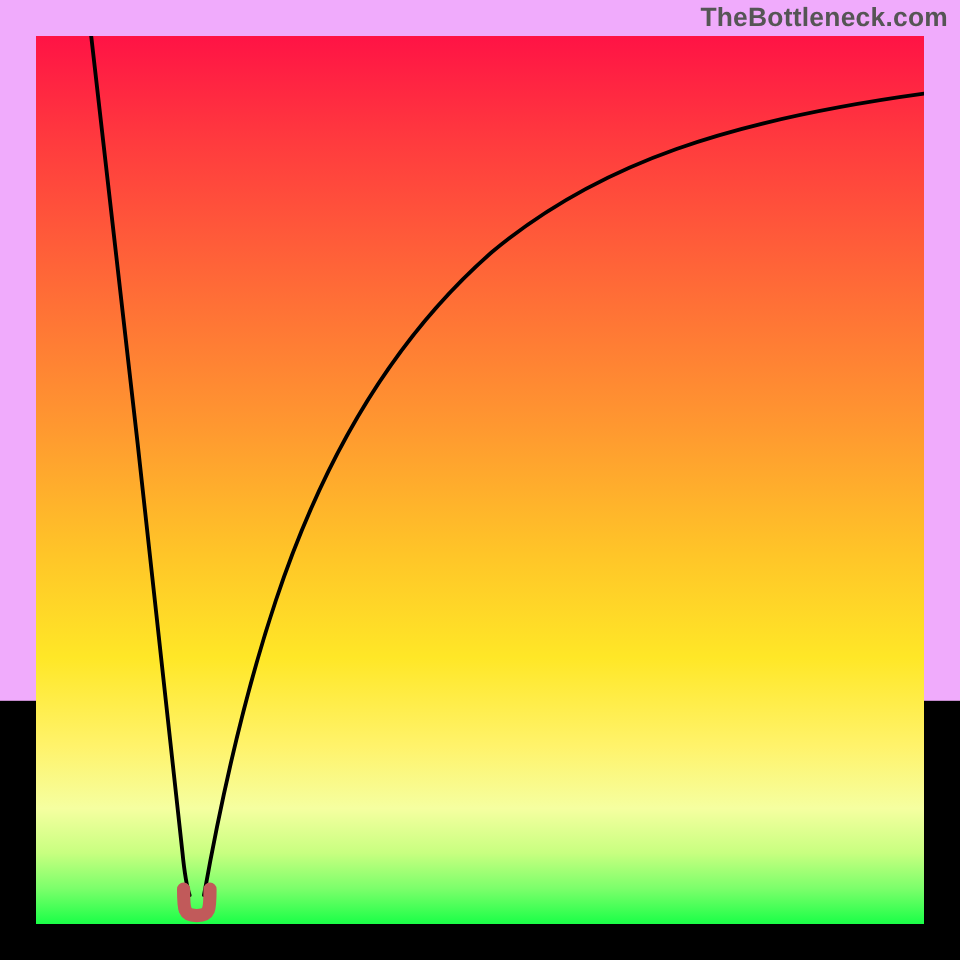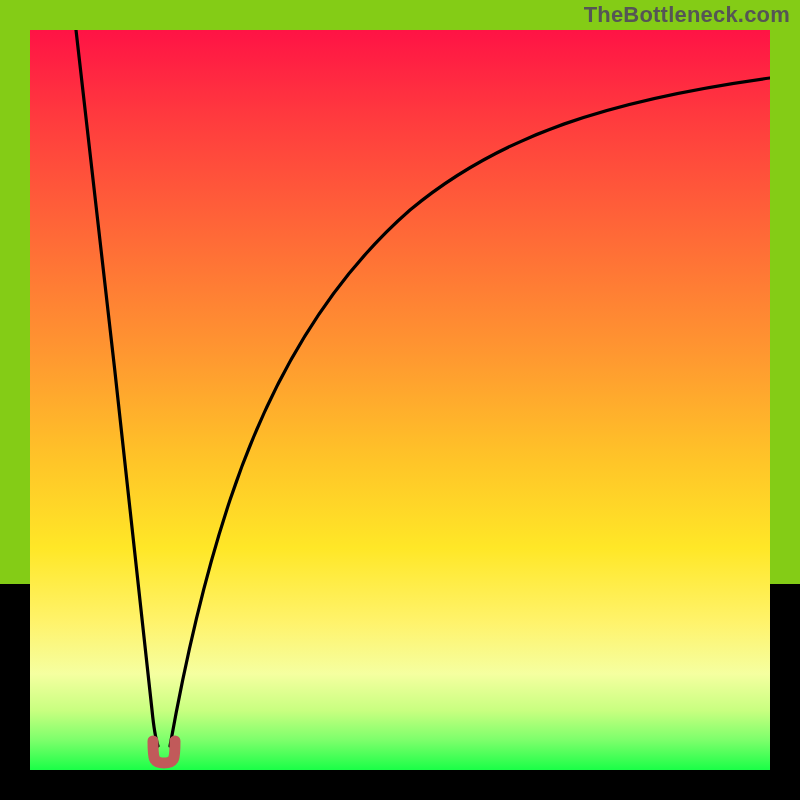--- a/index.html
+++ b/index.html
@@ -8,21 +8,21 @@
     width: 800px;
     height: 800px;
     background: #000;
     overflow: hidden;
     font-family: Arial, Helvetica, sans-serif;
   }
   .outer {
     position: relative;
     width: 800px;
     height: 584px;
-    background: #84cc16;
+    background: #f0abfc;
   }
   .watermark {
     position: absolute;
     top: 2px;
     right: 10px;
     color: #555;
     font-size: 22px;
     font-weight: 600;
     letter-spacing: 0.2px;
     z-index: 5;

